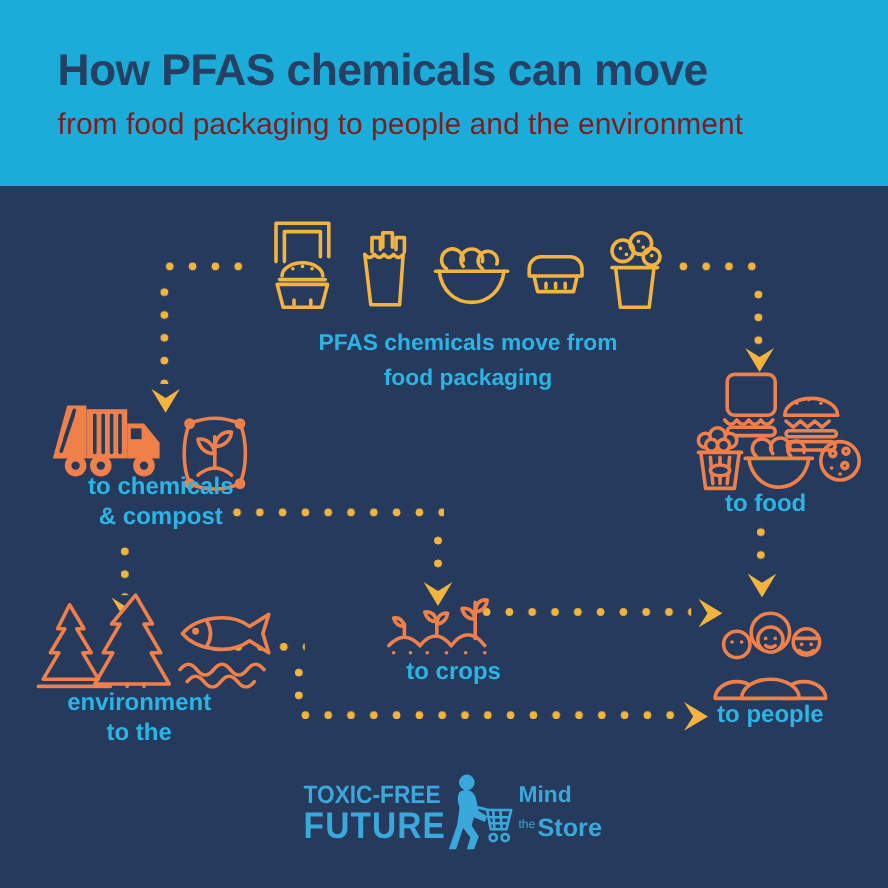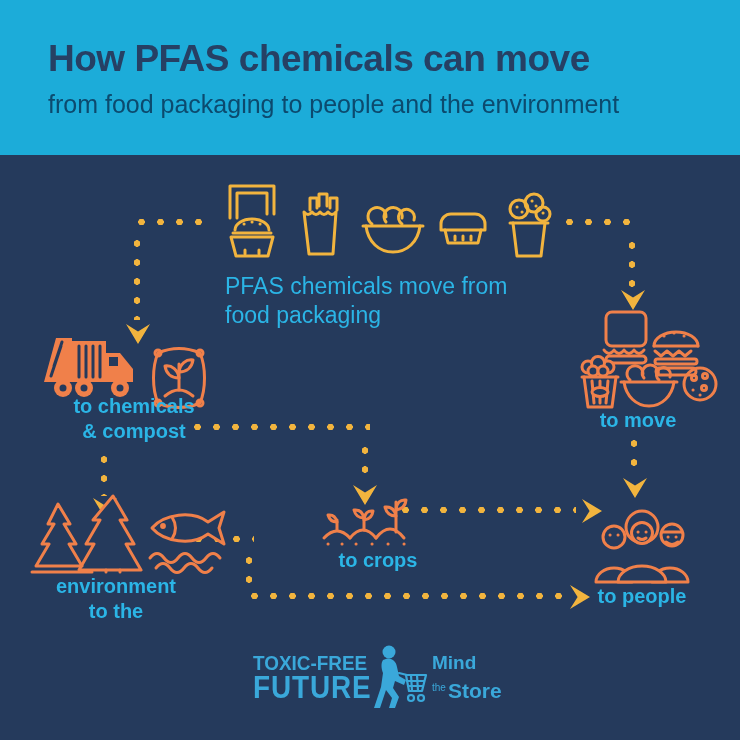--- a/index.html
+++ b/index.html
@@ -6,39 +6,39 @@
   body{
     width:740px;height:740px;overflow:hidden;
     font-family:"Liberation Sans","DejaVu Sans",sans-serif;
     background:#253A5C;
   }
   .canvas{position:relative;width:740px;height:740px;background:#253A5C;}
 
   
   .header{position:absolute;left:0;top:0;width:740px;height:155px;background:#1CACD9;}
   .title{position:absolute;left:48px;top:38px;font-size:37px;font-weight:700;color:#264064;letter-spacing:-0.5px;}
-  .subtitle{position:absolute;left:48px;top:90px;font-size:25px;font-weight:400;color:#0c4a6e;}
+  .subtitle{position:absolute;left:48px;top:90px;font-size:25px;font-weight:400;color:#7f1d1d;}
 
   
   .abs{position:absolute;}
   .dots-h{position:absolute;height:8px;
     background-image:radial-gradient(circle,#F2B43E 3.1px,rgba(0,0,0,0) 3.5px);
     background-size:19px 8px;background-repeat:repeat-x;background-position:left center;}
   .dots-v{position:absolute;width:8px;
     background-image:radial-gradient(circle,#F2B43E 3.1px,rgba(0,0,0,0) 3.5px);
     background-size:8px 19px;background-repeat:repeat-y;background-position:center top;}
   .arw-d{position:absolute;width:24px;height:20px;background:#F2B43E;
     clip-path:polygon(0 0,50% 38%,100% 0,50% 100%);}
   .arw-r{position:absolute;width:20px;height:24px;background:#F2B43E;
     clip-path:polygon(0 0,38% 50%,0 100%,100% 50%);}
 
   .lbl{position:absolute;color:#2BB5E6;font-weight:700;font-size:20px;text-align:center;line-height:25px;}
 
-  .headline{position:absolute;left:225px;top:272px;width:330px;text-align:left;
-    color:#2BB5E6;font-weight:400;font-size:23px;line-height:29px;}
+  .headline{position:absolute;left:225px;top:272px;width:330px;text-align:center;
+    color:#2BB5E6;font-weight:700;font-size:19px;line-height:29px;}
 
   svg{display:block;}
   .g{stroke:#F2B43E;fill:none;stroke-width:3;stroke-linecap:round;stroke-linejoin:round;}
   .o{stroke:#F0804A;fill:none;stroke-width:3;stroke-linecap:round;stroke-linejoin:round;}
   .o-fillnavy{stroke:#F0804A;fill:#253A5C;stroke-width:3;stroke-linecap:round;stroke-linejoin:round;}
 
   
   .tff{position:absolute;left:253px;top:652px;color:#3AA8DA;transform:scaleX(0.9);transform-origin:left top;}
   .tff-l1{font-size:21px;font-weight:700;letter-spacing:0px;line-height:21px;}
   .tff-l2{font-size:31px;font-weight:700;line-height:29px;letter-spacing:1px;}
@@ -237,21 +237,21 @@
     <svg width="40" height="40" viewBox="0 0 40 40">
       <g class="o">
         <circle cx="20" cy="20" r="16"></circle>
         <circle cx="14" cy="14" r="2.5"></circle>
         <circle cx="25" cy="12" r="2.5"></circle>
         <circle cx="24" cy="24" r="2.5"></circle>
         <path d="M13 26 h.1 M20 31 h.1"></path>
       </g>
     </svg>
   </div>
-  <div class="lbl" style="left:592px;top:408px;width:92px;">to move</div>
+  <div class="lbl" style="left:592px;top:408px;width:92px;">to food</div>
 
   <div class="abs" style="left:28px;top:490px;">
     <svg width="130" height="84" viewBox="0 0 130 84">
       <g class="o-fillnavy">
         <path d="M85 6 L99 30 h-7 l14 24 h-8 l15 26 H51 l15 -26 h-8 l14 -24 h-7 Z"></path>
         <path d="M30 14 L42 34 h-6 l12 20 h-7 l13 22 H8 l13 -22 h-7 l12 -20 h-6 Z"></path>
       </g>
       <g class="o">
         <path d="M78 80 v2 M92 80 v2"></path>
         <path d="M4 82 h60"></path>

